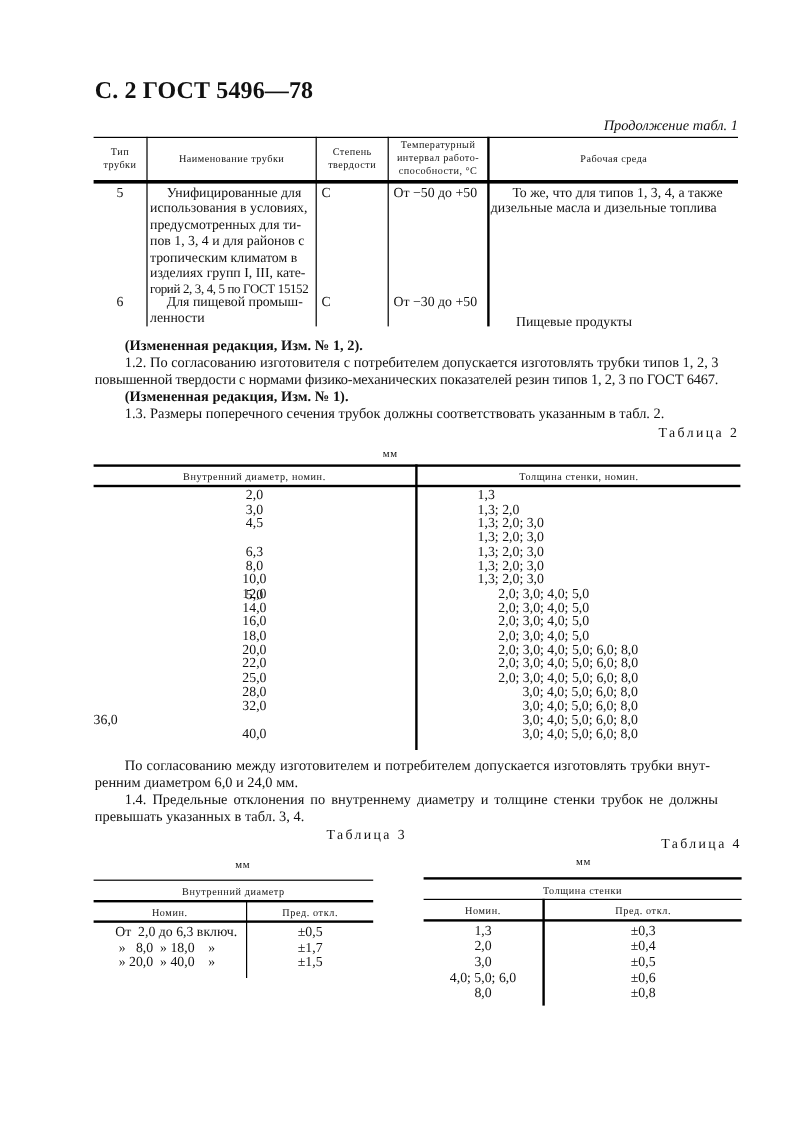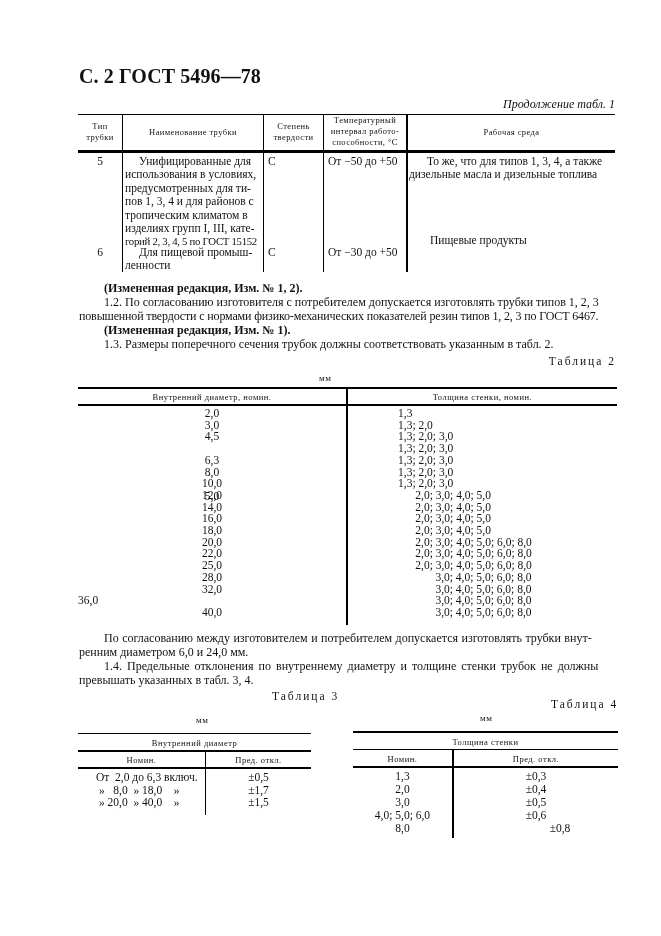--- a/index.html
+++ b/index.html
@@ -84,21 +84,21 @@
     <div>дизельные масла и дизельные топлива</div>
   </div>
 
   <div class="t1-cell" style="left:78px; top:246px; width:44px; text-align:center;">6</div>
   <div class="t1-cell" style="left:125px; top:246px; width:136px;">
     <div class="just" style="padding-left:14px;">Для пищевой промыш-</div>
     <div>ленности</div>
   </div>
   <div class="t1-cell" style="left:268px; top:246px;">С</div>
   <div class="t1-cell" style="left:328px; top:246px;">От −30 до +50</div>
-  <div class="t1-cell" style="left:409px; top:234px; width:205px;">
+  <div class="t1-cell" style="left:409px; top:263px; width:205px;">
     <div style="padding-left:21px;">Пищевые продукты</div>
   </div>
 </div>
 
 <div class="para bold" style="left:104px; top:282px;">(Измененная редакция, Изм. № 1, 2).</div>
 <div class="para" style="left:104px; top:296px; width:512px; white-space:nowrap;">1.2. По согласованию изготовителя с потребителем допускается изготовлять трубки типов 1, 2, 3</div>
 <div class="para" style="left:79px; top:310px; white-space:nowrap; letter-spacing:-0.15px;">повышенной твердости с нормами физико-механических показателей резин типов 1, 2, 3 по ГОСТ 6467.</div>
 <div class="para bold" style="left:104px; top:324px;">(Измененная редакция, Изм. № 1).</div>
 <div class="para" style="left:104px; top:338px; white-space:nowrap;">1.3. Размеры поперечного сечения трубок должны соответствовать указанным в табл. 2.</div>
 
@@ -189,15 +189,15 @@
   <div id="t4-body">
       <div class="cell" style="left:353px; width:99px; text-align:center; top:770px;">1,3</div>
       <div class="cell" style="left:454px; width:164px; text-align:center; top:770px;">±0,3</div>
       <div class="cell" style="left:353px; width:99px; text-align:center; top:783px;">2,0</div>
       <div class="cell" style="left:454px; width:164px; text-align:center; top:783px;">±0,4</div>
       <div class="cell" style="left:353px; width:99px; text-align:center; top:796px;">3,0</div>
       <div class="cell" style="left:454px; width:164px; text-align:center; top:796px;">±0,5</div>
       <div class="cell" style="left:353px; width:99px; text-align:center; top:809px;">4,0; 5,0; 6,0</div>
       <div class="cell" style="left:454px; width:164px; text-align:center; top:809px;">±0,6</div>
       <div class="cell" style="left:353px; width:99px; text-align:center; top:822px;">8,0</div>
-      <div class="cell" style="left:454px; width:164px; text-align:center; top:822px;padding-left:24px;">±0,8</div>
+      <div class="cell" style="left:454px; width:164px; text-align:center; top:822px;">±0,8</div>
     </div>
 </div>
 
 </body></html>

